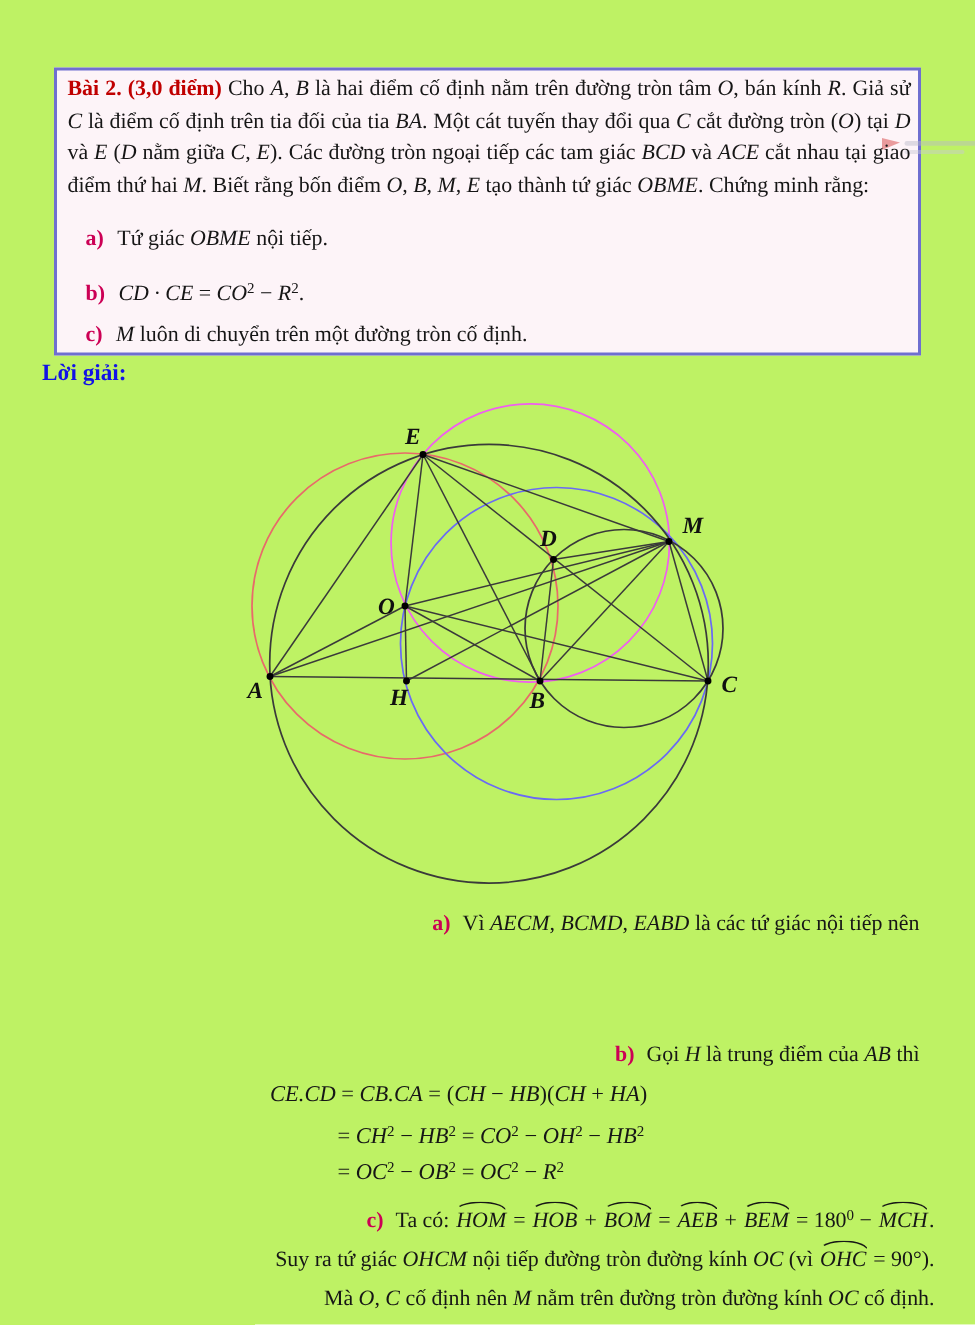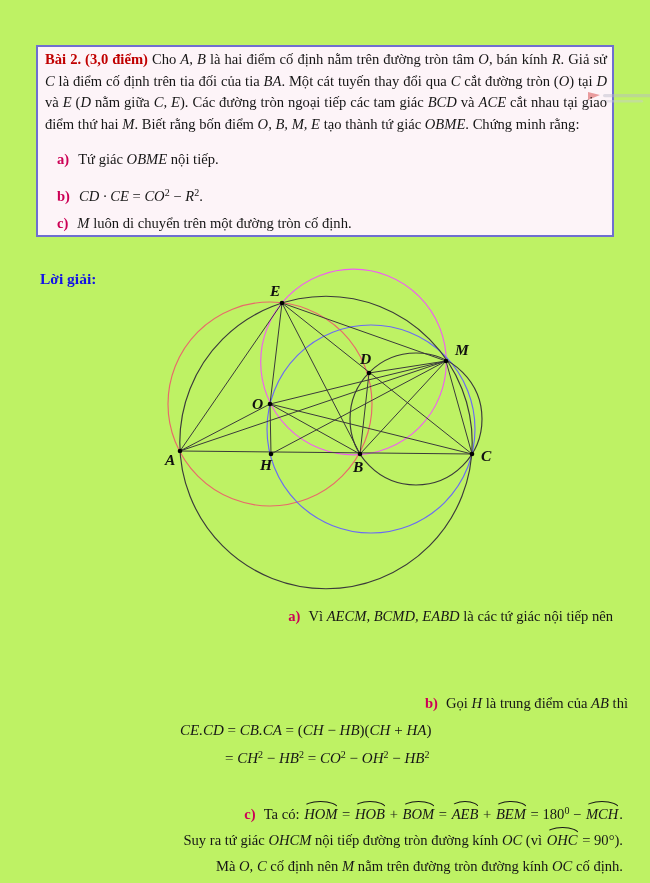--- a/index.html
+++ b/index.html
@@ -14,21 +14,21 @@
   .statement{position:absolute;left:45px;top:49px;width:562px;font-size:14.6px;line-height:21.6px;text-align:justify;}
   .badge{color:var(--badge-red);font-weight:bold;}
   .m{font-style:italic;}
   .sup{font-size:10px;vertical-align:5px;font-style:normal;}
   .hat{font-style:italic;position:relative;display:inline-block;padding:0 1px;}
   .hat::before{content:"";position:absolute;left:0;right:0;top:-2px;height:5px;
         border:1.4px solid transparent;border-top-color:var(--ink);
         border-radius:50% 50% 0 0 / 100% 100% 0 0;}
   .item{position:absolute;font-size:14.6px;line-height:22px;}
   .item .lbl{color:var(--item-pink);font-weight:bold;margin-right:9px;}
-  .sol-heading{position:absolute;left:40px;top:240px;font-size:15.5px;font-weight:bold;color:var(--heading-blue);margin-top:30px;}
+  .sol-heading{position:absolute;left:28px;top:240px;font-size:15.5px;font-weight:bold;color:var(--heading-blue);}
   .figure{position:absolute;left:0;top:252px;width:650px;height:352px;}
   .sol-line{position:absolute;font-size:14.6px;line-height:22px;text-align:right;}
   .sol-line .lbl{color:var(--item-pink);font-weight:bold;margin-right:8px;}
   .eq{position:absolute;font-size:15px;line-height:22px;}
   .watermark{position:absolute;left:548px;top:43px;width:80px;height:18px;opacity:.45;}
 </style>
 </head>
 <body>
 
 <div class="page">
@@ -97,25 +97,26 @@
         <text x="270" y="44" fill="#101010" font-family="&quot;Liberation Serif&quot;, serif" font-size="15.5px" font-style="italic" font-weight="bold">E</text>
         <text x="360" y="112" fill="#101010" font-family="&quot;Liberation Serif&quot;, serif" font-size="15.5px" font-style="italic" font-weight="bold">D</text>
         <text x="455" y="103" fill="#101010" font-family="&quot;Liberation Serif&quot;, serif" font-size="15.5px" font-style="italic" font-weight="bold">M</text>
       </svg>
   </div>
 
   <div class="sol-line" style="left:53px;top:605px;width:560px;">
     <span class="lbl">a)</span><span><span>Vì </span><span class="m">AECM, BCMD, EABD</span><span> là các tứ giác nội tiếp nên</span></span>
   </div>
 
-  <div class="sol-line" style="left:68px;top:692px;width:560px;">
+  <div class="sol-line" style="left:53px;top:692px;width:560px;">
     <span class="lbl">b)</span><span><span>Gọi </span><span class="m">H</span><span> là trung điểm của </span><span class="m">AB</span><span> thì</span></span>
   </div>
   <div class="eq" style="left:180px;top:719px;"><span class="m">CE.CD</span><span> = </span><span class="m">CB.CA</span><span> = (</span><span class="m">CH</span><span> − </span><span class="m">HB</span><span>)(</span><span class="m">CH</span><span> + </span><span class="m">HA</span><span>)</span></div>
   <div class="eq" style="left:225px;top:744px;text-align:center;"><span>= </span><span class="m">CH</span><span class="sup">2</span><span> − </span><span class="m">HB</span><span class="sup">2</span><span> = </span><span class="m">CO</span><span class="sup">2</span><span> − </span><span class="m">OH</span><span class="sup">2</span><span> − </span><span class="m">HB</span><span class="sup">2</span></div>
+  <div class="eq" style="left:225px;top:768px;"><span>= </span><span class="m">OC</span><span class="sup">2</span><span> − </span><span class="m">OB</span><span class="sup">2</span><span> = </span><span class="m">OC</span><span class="sup">2</span><span> − </span><span class="m">R</span><span class="sup">2</span></div>
 
   <div class="sol-line" style="left:53px;top:800px;width:570px;">
     <span class="lbl">c)</span><span><span>Ta có: </span><span class="hat">HOM</span><span> = </span><span class="hat">HOB</span><span> + </span><span class="hat">BOM</span><span> = </span><span class="hat">AEB</span><span> + </span><span class="hat">BEM</span><span> = 180</span><span class="sup">0</span><span> − </span><span class="hat">MCH</span><span>.</span></span>
   </div>
   <div class="sol-line" style="left:73px;top:829px;width:550px;"><span>Suy ra tứ giác </span><span class="m">OHCM</span><span> nội tiếp đường tròn đường kính </span><span class="m">OC</span><span> (vì </span><span class="hat">OHC</span><span> = 90°).</span></div>
   <div class="sol-line" style="left:73px;top:855px;width:550px;"><span>Mà </span><span class="m">O, C</span><span> cố định nên </span><span class="m">M</span><span> nằm trên đường tròn đường kính </span><span class="m">OC</span><span> cố định.</span></div>
 
 </div>
 
 </body></html>

